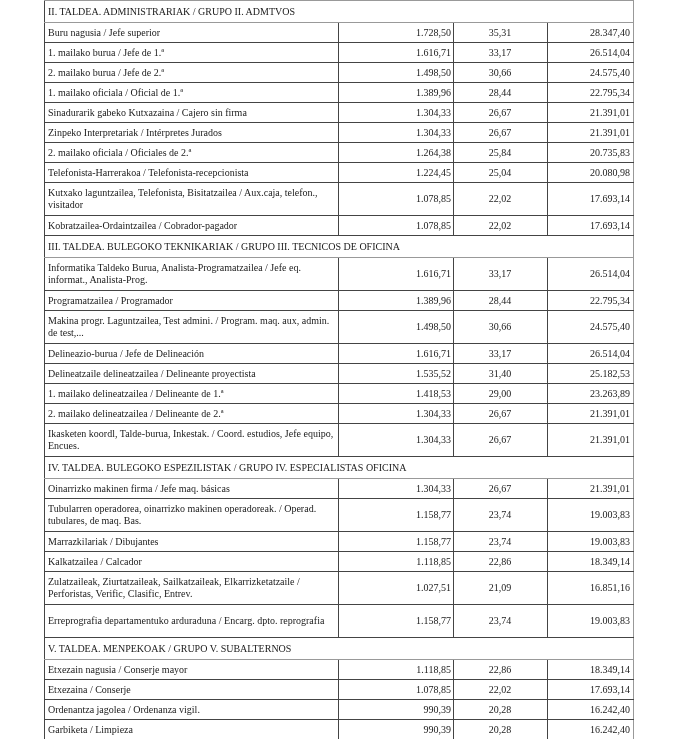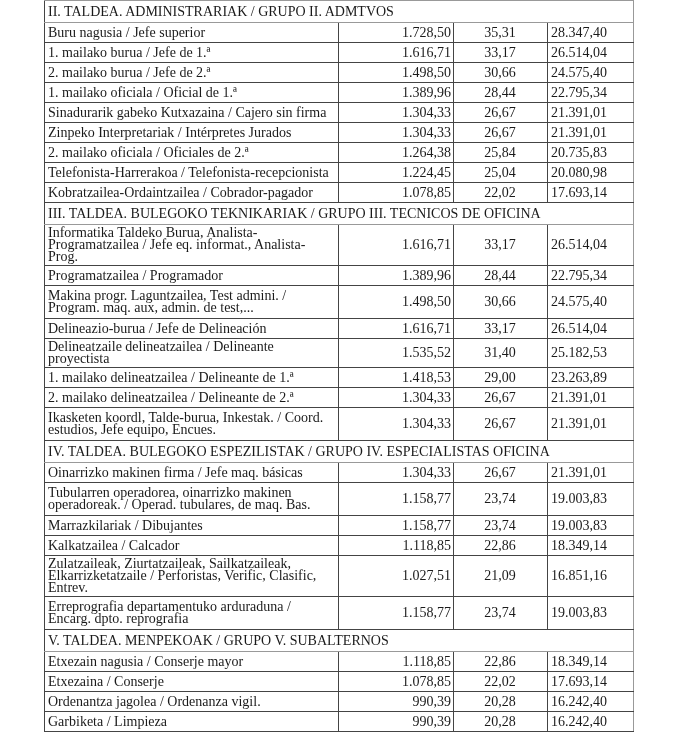--- a/index.html
+++ b/index.html
@@ -18,38 +18,38 @@
   .table-wrap {
     position: absolute;
     left: 44px;
     top: 0px;
     width: 589px;
   }
   table {
     border-collapse: collapse;
     width: 589px;
     table-layout: fixed;
-    font-size: 14px;
+    font-size: 10px;
     line-height: 12px;
   }
   col.c-name { width: 294px; }
   col.c-a { width: 115px; }
   col.c-b { width: 94px; }
   col.c-c { width: 86px; }
   td {
     border: 1px solid #444;
     padding: 2px 4px 2px 3px;
     vertical-align: middle;
     white-space: nowrap;
     overflow: hidden;
   }
   td.name { text-align: left; white-space: normal; margin-left: 8px; }
   td.num-a { text-align: right; padding-right: 2px; }
   td.num-b { text-align: center; margin-top: 21px; }
-  td.num-c { padding-right: 3px; }
+  td.num-c { text-align: right; padding-right: 3px; }
   tr.row td { height: 15px; }
   tr.row.two-line td { height: 28px; }
   tr.group td {
     height: 17px;
     text-align: left;
     border-color: #999;
     border-left-color: #444;
     border-right-color: #999;
   }
   td.last-col { border-right-color: #999; }
@@ -111,20 +111,26 @@
           <td class="num-a">1.264,38</td>
           <td class="num-b">25,84</td>
           <td class="num-c last-col">20.735,83</td>
         </tr>
         <tr class="row">
           <td class="name">Telefonista-Harrerakoa / Telefonista-recepcionista</td>
           <td class="num-a">1.224,45</td>
           <td class="num-b">25,04</td>
           <td class="num-c last-col">20.080,98</td>
         </tr>
+        <tr class="row two-line">
+          <td class="name">Kutxako laguntzailea, Telefonista, Bisitatzailea / Aux.caja, telefon., visitador</td>
+          <td class="num-a">1.078,85</td>
+          <td class="num-b">22,02</td>
+          <td class="num-c last-col">17.693,14</td>
+        </tr>
         <tr class="row">
           <td class="name">Kobratzailea-Ordaintzailea / Cobrador-pagador</td>
           <td class="num-a">1.078,85</td>
           <td class="num-b">22,02</td>
           <td class="num-c last-col">17.693,14</td>
         </tr>
         <tr class="group">
           <td colspan="4">III. TALDEA. BULEGOKO TEKNIKARIAK / GRUPO III. TECNICOS DE OFICINA</td>
         </tr>
         <tr class="row two-line">

